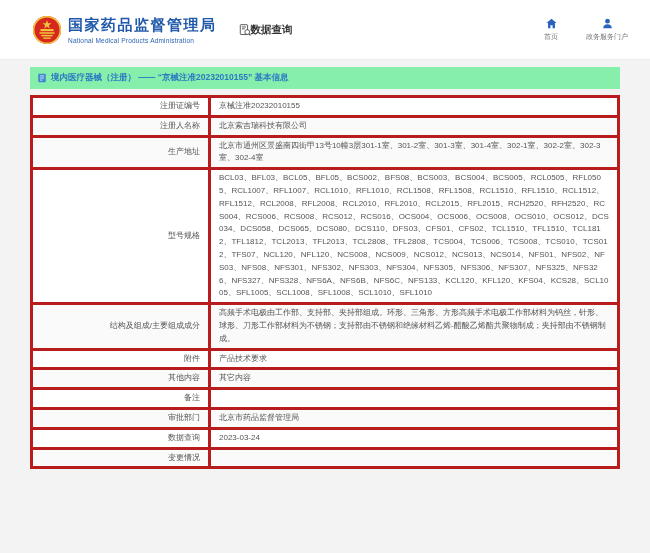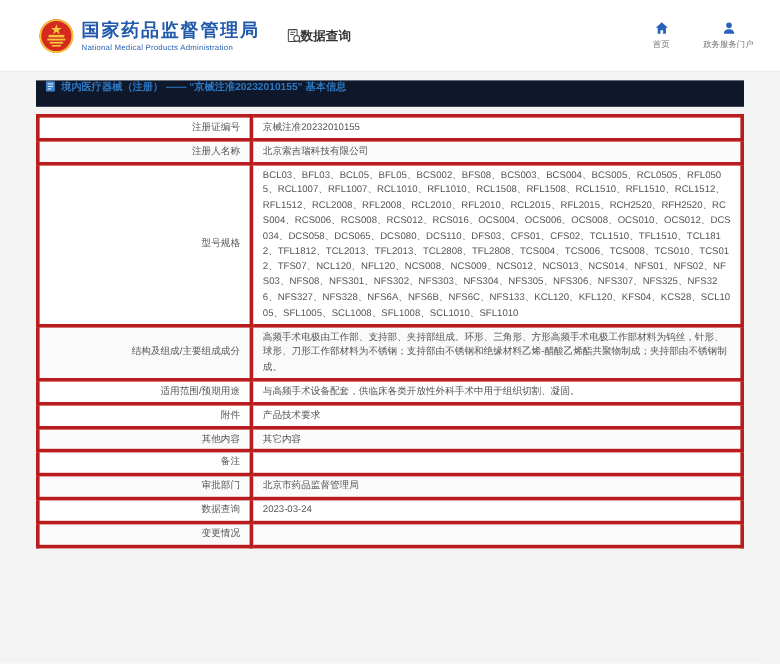--- a/index.html
+++ b/index.html
@@ -22,21 +22,21 @@
     font-size:10.5px; font-weight:bold; color:#333; cursor:pointer;
   }
   .header-links{ margin-left:auto; display:flex; gap:28px; margin-right:6px; }
   .hlink{
     display:flex; flex-direction:column; align-items:center; gap:3px;
     font-size:7px; color:#777; text-decoration:none; cursor:pointer;
   }
   
   .container{ width:590px; margin:7px auto 0; }
   .title-band{
-    height:22px; background:#0f172a; display:flex; 
+    height:22px; background:#86efac; display:flex; align-items:center;
     gap:4px; padding:0 7px; font-size:8.5px; font-weight:bold; color:#2d79c3;
   }
   table.info-table{
     width:100%; margin-top:6px; border-collapse:collapse; background:#fff;
     table-layout:fixed;
   }
   .info-table td{
     border:3px solid #b91c1c; font-size:8px; line-height:1.6;
     padding:2px 8px; color:#555; word-break:break-all; vertical-align:middle;
   }
@@ -118,31 +118,31 @@
     <table class="info-table">
       <tbody>
           <tr>
             <td class="cell-label">注册证编号</td>
             <td class="cell-value">京械注准20232010155</td>
           </tr>
           <tr class="alt">
             <td class="cell-label">注册人名称</td>
             <td class="cell-value">北京索吉瑞科技有限公司</td>
           </tr>
+          <tr class="alt">
+            <td class="cell-label">生产地址</td>
+            <td class="cell-value">北京市通州区景盛南四街甲13号10幢3层301-1室、301-2室、301-3室、301-4室、302-1室、302-2室、302-3室、302-4室</td>
+          </tr>
           <tr>
             <td class="cell-label">型号规格</td>
             <td class="cell-value">BCL03、BFL03、BCL05、BFL05、BCS002、BFS08、BCS003、BCS004、BCS005、RCL0505、RFL0505、RCL1007、RFL1007、RCL1010、RFL1010、RCL1508、RFL1508、RCL1510、RFL1510、RCL1512、RFL1512、RCL2008、RFL2008、RCL2010、RFL2010、RCL2015、RFL2015、RCH2520、RFH2520、RCS004、RCS006、RCS008、RCS012、RCS016、OCS004、OCS006、OCS008、OCS010、OCS012、DCS034、DCS058、DCS065、DCS080、DCS110、DFS03、CFS01、CFS02、TCL1510、TFL1510、TCL1812、TFL1812、TCL2013、TFL2013、TCL2808、TFL2808、TCS004、TCS006、TCS008、TCS010、TCS012、TFS07、NCL120、NFL120、NCS008、NCS009、NCS012、NCS013、NCS014、NFS01、NFS02、NFS03、NFS08、NFS301、NFS302、NFS303、NFS304、NFS305、NFS306、NFS307、NFS325、NFS326、NFS327、NFS328、NFS6A、NFS6B、NFS6C、NFS133、KCL120、KFL120、KFS04、KCS28、SCL1005、SFL1005、SCL1008、SFL1008、SCL1010、SFL1010</td>
           </tr>
           <tr class="alt">
             <td class="cell-label">结构及组成/主要组成成分</td>
             <td class="cell-value">高频手术电极由工作部、支持部、夹持部组成。环形、三角形、方形高频手术电极工作部材料为钨丝，针形、球形、刀形工作部材料为不锈钢；支持部由不锈钢和绝缘材料乙烯-醋酸乙烯酯共聚物制成；夹持部由不锈钢制成。</td>
-          </tr>
-          <tr>
-            <td class="cell-label">适用范围/预期用途</td>
-            <td class="cell-value">与高频手术设备配套，供临床各类开放性外科手术中用于组织切割、凝固。</td>
           </tr>
           <tr>
             <td class="cell-label">附件</td>
             <td class="cell-value">产品技术要求</td>
           </tr>
           <tr class="alt">
             <td class="cell-label">其他内容</td>
             <td class="cell-value">其它内容</td>
           </tr>
           <tr>

